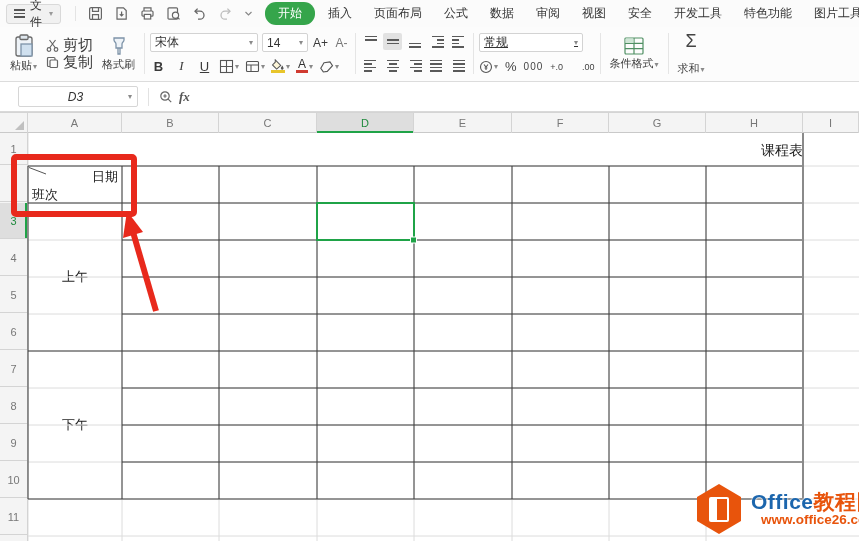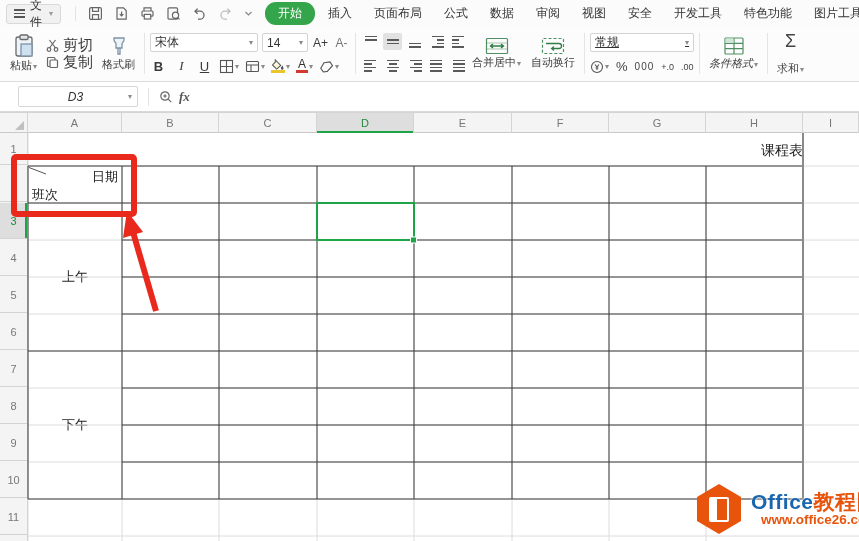--- a/index.html
+++ b/index.html
@@ -320,62 +320,44 @@
           <span class="icobtn">
             <span class="bars">
               <i style="width: 12px; align-self: center;"></i>
               <i style="width: 12px; align-self: center;"></i>
               <i style="width: 12px; align-self: center;"></i>
               <i style="width: 12px; align-self: center;"></i>
             </span>
           </span>
         </div>
       </div>
-    <div class="h" style="gap:2px;">
-      <div class="bigbtn">
-        <svg class="ic" width="24" height="18" viewBox="0 0 24 18" fill="none" stroke="#4f8f63" stroke-width="1.2">
-            <rect x="1.5" y="1.5" width="21" height="15" rx="1"></rect>
-            <path d="M1.5 6h21M1.5 12h21" opacity=".5"></path>
-            <path d="M6 9h12M8 7l-2.5 2L8 11M16 7l2.5 2-2.5 2" stroke="#2f7d46" stroke-width="1.4"></path>
-          </svg>
-        <span class="lbl"><span>合并居中</span><span class="caret">▾</span></span>
-      </div>
-      <div class="bigbtn">
-        <svg class="ic" width="24" height="18" viewBox="0 0 24 18" fill="none" stroke="#4f8f63" stroke-width="1.2">
-            <rect x="1.5" y="1.5" width="21" height="15" rx="1" stroke-dasharray="3 2"></rect>
-            <path d="M5 6.5h13a2.5 2.5 0 0 1 0 5h-7" stroke="#2f7d46" stroke-width="1.3"></path>
-            <path d="M13 9.5l-2.4 2 2.4 2" stroke="#2f7d46" stroke-width="1.3"></path>
-          </svg>
-        <span class="lbl">自动换行</span>
-      </div>
-    </div>
     <div class="sep"></div>
 
     <div class="v" style="padding:3px 0;">
       <div class="combo" style="width:104px;text-decoration:underline;">
         <span>常规</span>
           <span class="caret">▾</span>
       </div>
       <div class="h" style="gap:7px;">
         <span class="h">
           <svg class="ic" width="14" height="14" viewBox="0 0 14 14" fill="none" stroke="#555" stroke-width="1.1">
               <circle cx="7" cy="7" r="5.5"></circle>
               <path d="M5 4.5l2 2.5 2-2.5M7 7v3M5.6 8h2.8"></path>
             </svg>
             <span class="caret">▾</span>
         </span>
         <span style="font-size:13px;color:#444;">%</span>
         <span style="font-size:10px;color:#444;letter-spacing:1px;">000</span>
         <span style="font-size:9px;color:#444;">+.0</span>
-        <span style="font-size:9px;color:#444;">.00</span>
+        <span style="font-size:9px;color:#444;margin-left:12px;">.00</span>
       </div>
     </div>
     <div class="sep"></div>
 
-    <div class="h" style="gap:6px;font-style:italic;">
+    <div class="h" style="gap:6px;">
       <div class="bigbtn">
         <svg class="ic" width="22" height="20" viewBox="0 0 22 20" fill="none" stroke="#4f8f63" stroke-width="1.2">
             <rect x="2" y="2" width="18" height="16" rx="1"></rect>
             <path d="M2 7.3h18M2 12.6h18M11 2v16"></path>
             <path d="M2.5 2.5h8v4.5h-8z" fill="#cfe6d6" stroke="none"></path>
           </svg>
         <span class="lbl"><span>条件格式</span><span class="caret">▾</span></span>
       </div>
     </div>
     <div class="sep"></div>

